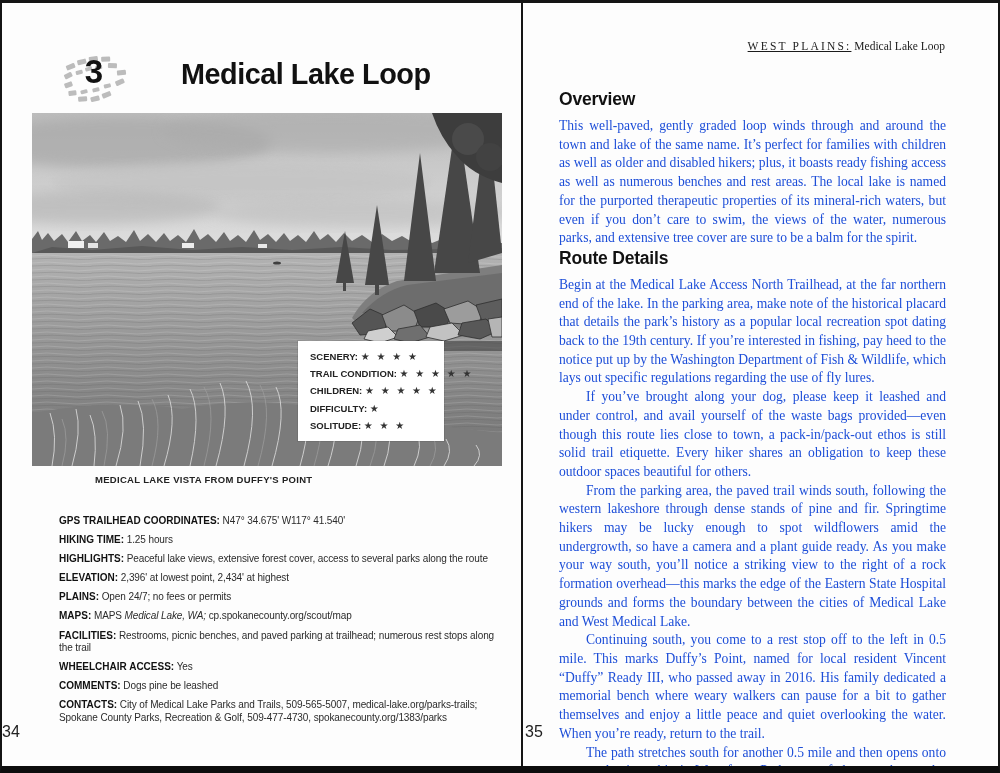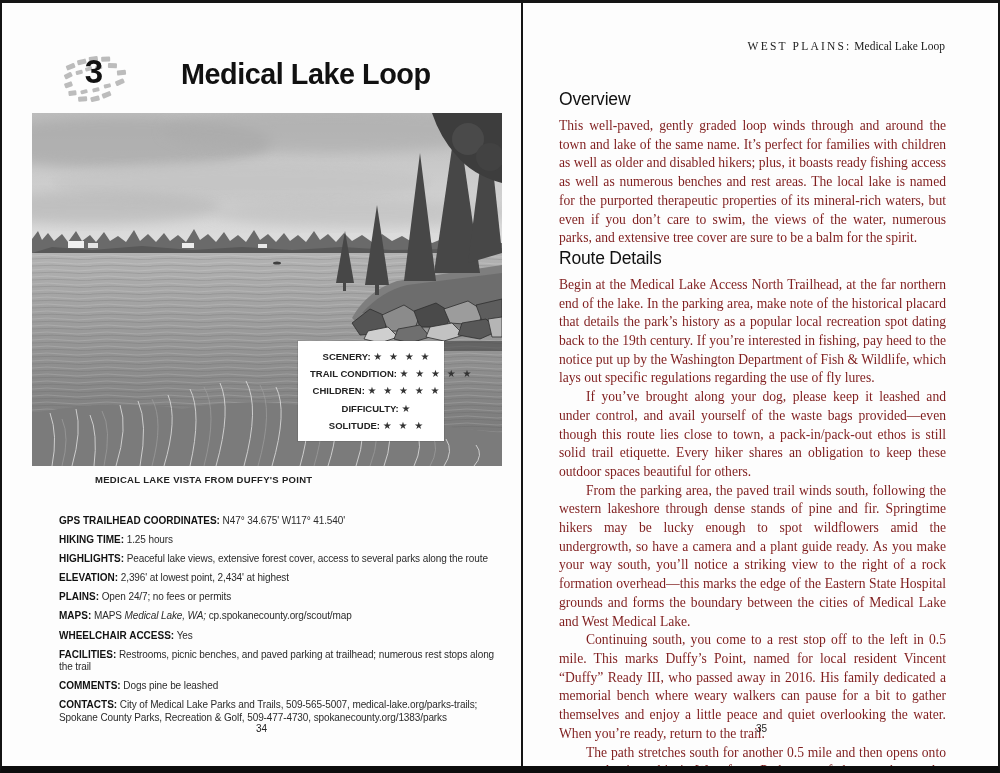--- a/index.html
+++ b/index.html
@@ -21,59 +21,59 @@
     position:absolute; left:26px; top:2px; width:40px; text-align:center;
     font-weight:700; font-size:33px; color:#111; font-family:"Liberation Sans",sans-serif;
   }
   .hike-title {
     position:absolute; left:133px; top:6px; white-space:nowrap;
     font-size:30px; font-weight:700; letter-spacing:-0.5px; color:#111;
     transform:scaleX(0.96); transform-origin:left;
   }
   .photo {
     position:absolute; left:30px; top:110px; width:470px; height:353px;
-    background:#9a9a9a; overflow:hidden;text-align:center;
+    background:#9a9a9a; overflow:hidden;
   }
   .ratings-box {
     position:absolute; left:266px; top:228px; width:146px; height:100px;
     background:#fff; padding:10px 0 0 12px; box-shadow:0 0 0 1px rgba(0,0,0,.08);
   }
   .rating-row { font-size:9.5px; font-weight:700; color:#222; margin-bottom:6.2px; white-space:nowrap; }
   .rating-row .stars { font-weight:400; font-size:10px; letter-spacing:2px; color:#333; }
   .photo-caption {
     position:absolute; left:57px; top:471px; font-size:9.5px; font-weight:700;
     letter-spacing:0.3px; color:#222;padding-left:36px;
   }
   .details { position:absolute; left:57px; top:512px; width:447px; }
   .detail-row { font-size:10px; line-height:12.5px; margin-bottom:6.6px; color:#2b2b2b; letter-spacing:-0.1px; }
   .detail-row b { color:#111; letter-spacing:0; }
   .detail-row .it { font-style:italic; }
   .pagenum {
-    position:absolute; top:720px; font-size:10px; color:#222; text-align:center;
+    position:absolute; top:720px; font-size:16px; color:#222; text-align:left;
     font-family:"Liberation Sans", sans-serif;
   }
   .pagenum.left { left:0; width:519px; }
   .pagenum.right { left:0; width:473px; }
 
   
   .page-right { position:absolute; left:523px; top:0; width:473px; height:763px; }
   .running-header {
     position:absolute; top:37px; right:53px; font-family:"Liberation Serif", serif;
     font-size:11.5px; color:#1c1c1c; white-space:nowrap;
   }
-  .running-header .rh-caps { letter-spacing:2.2px; }
+  .running-header .rh-caps { letter-spacing:2.2px;text-decoration:underline; }
   .rp-content { position:absolute; left:34px; top:86px; width:387px; }
   .rp-content h2 {
-    font-family:"Liberation Sans", sans-serif; font-size:17.5px; font-weight:400;
+    font-family:"Liberation Sans", sans-serif; font-size:17.5px; font-weight:700;
     color:#111; margin:0 0 7px 0; letter-spacing:-0.2px;
   }
   .rp-content h2.second { }
   .rp-content p {
     font-family:"Liberation Serif", serif; font-size:13.6px; line-height:18.7px;
-    color:#7f1d1d; text-align:justify; margin:0;
+    color:#1d4ed8; text-align:justify; margin:0;
   }
   .rp-content p.indent { text-indent:27px; }
 </style>
 </head>
 <body>
 
 <div class="spread">
 
   <div class="page-left">
 
@@ -225,22 +225,22 @@
 
     <div class="photo-caption">MEDICAL LAKE VISTA FROM DUFFY'S POINT</div>
 
     <div class="details" id="details">
         <div class="detail-row"><b>GPS TRAILHEAD COORDINATES:</b><span> N47° 34.675'  W117° 41.540'</span></div>
         <div class="detail-row"><b>HIKING TIME:</b><span> 1.25 hours</span></div>
         <div class="detail-row"><b>HIGHLIGHTS:</b><span> Peaceful lake views, extensive forest cover, access to several parks along the route</span></div>
         <div class="detail-row"><b>ELEVATION:</b><span> 2,396' at lowest point, 2,434' at highest</span></div>
         <div class="detail-row"><b>PLAINS:</b><span> Open 24/7; no fees or permits</span></div>
         <div class="detail-row"><b>MAPS:</b><span> MAPS </span><span class="it">Medical Lake, WA;</span><span> cp.spokanecounty.org/scout/map</span></div>
+        <div class="detail-row"><b>FACILITIES:</b><span> Restrooms, picnic benches, and paved parking at trailhead; numerous rest stops along the trail</span></div>
         <div class="detail-row"><b>WHEELCHAIR ACCESS:</b><span> Yes</span></div>
-        <div class="detail-row"><b>FACILITIES:</b><span> Restrooms, picnic benches, and paved parking at trailhead; numerous rest stops along the trail</span></div>
         <div class="detail-row"><b>COMMENTS:</b><span> Dogs pine be leashed</span></div>
         <div class="detail-row"><b>CONTACTS:</b><span> City of Medical Lake Parks and Trails, 509-565-5007, medical-lake.org/parks-trails; Spokane County Parks, Recreation &amp; Golf, 509-477-4730, spokanecounty.org/1383/parks</span></div>
       </div>
 
     <div class="pagenum left">34</div>
   </div>
 
   <div class="gutter"></div>
 
   <div class="page-right">

